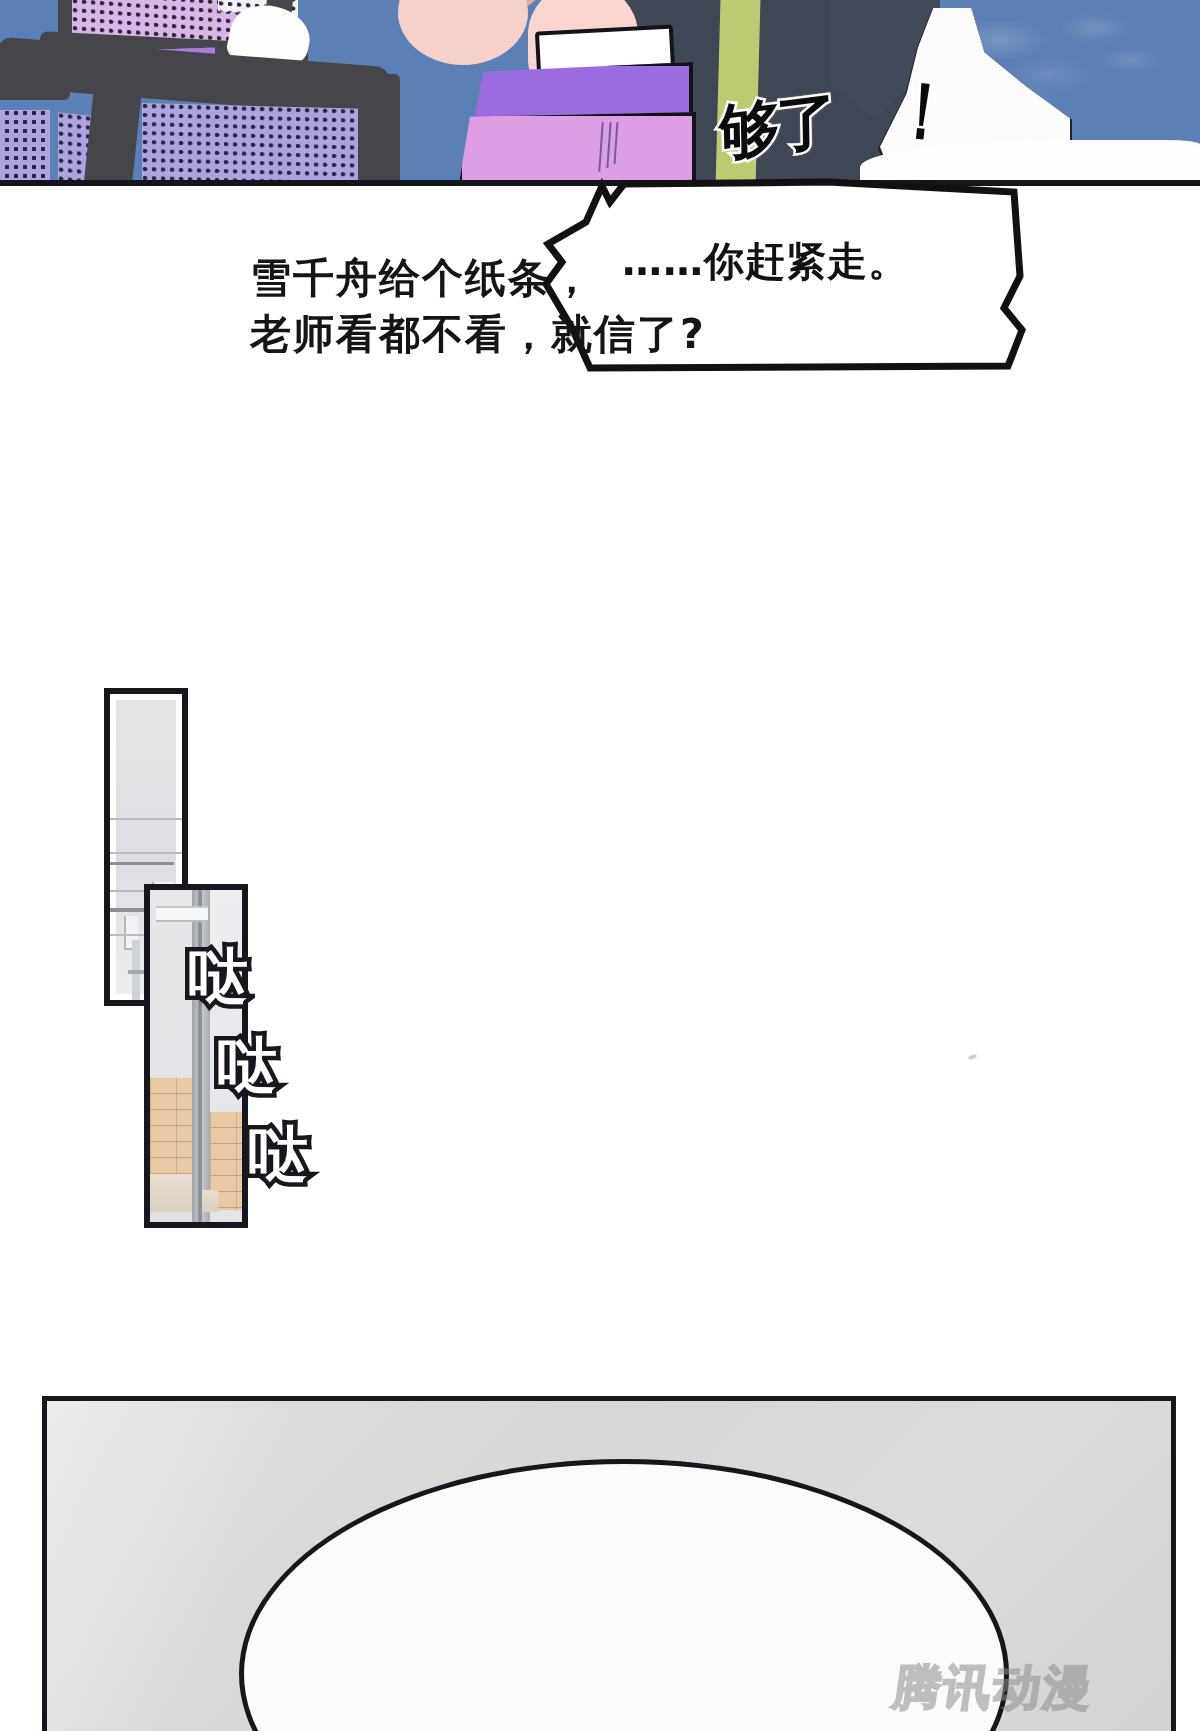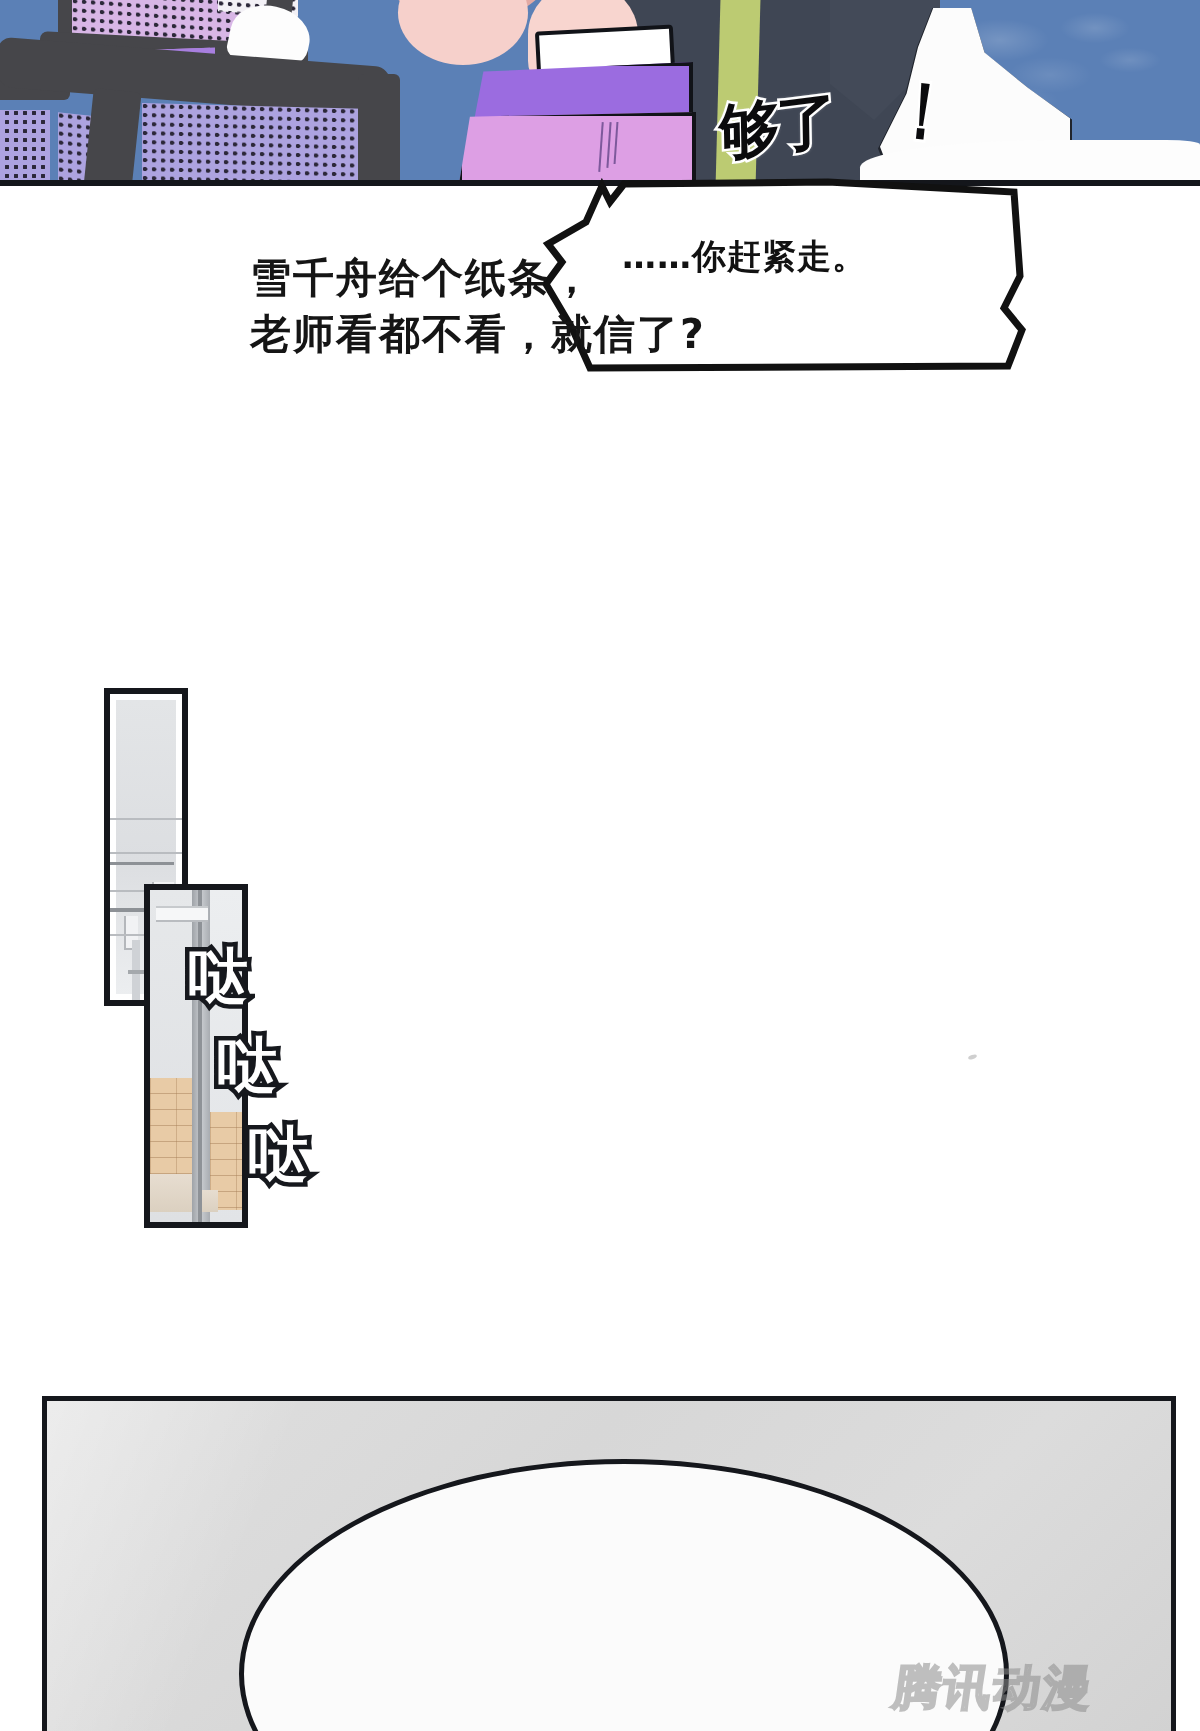--- a/index.html
+++ b/index.html
@@ -135,21 +135,21 @@
     line-height:1;
   }
   .tp-bottom-rule{position:absolute;left:0;top:180px;width:1200px;height:7px;background:#14161b;}
 
   
   .bubble-wrap{position:absolute;left:528px;top:178px;width:512px;height:200px;}
   .bubble-wrap svg{display:block;width:100%;height:100%;}
   .bubble-text{
     position:absolute;left:94px;top:56px;width:400px;
     font-family:"DejaVu Sans","Liberation Sans",sans-serif;
-    font-size:34px;font-weight:600;color:#121212;letter-spacing:1px;
+    font-size:40px;font-weight:600;color:#121212;letter-spacing:1px;
     white-space:nowrap;
   }
 
   
   .vpanel{position:absolute;border:6px solid #15171c;background:#ffffff;overflow:hidden;}
   .vp1{left:104px;top:688px;width:72px;height:306px;}
   .vp2{left:144px;top:884px;width:92px;height:332px;background:#fff;z-index:3;}
 
   .vp1-inner{position:absolute;inset:6px;background:linear-gradient(180deg,#e3e5e7 0%,#dcdee1 55%,#eceef0 100%);}
   .vp1 .ln{position:absolute;background:#b9bcc0;height:2px;left:0;right:0;}

